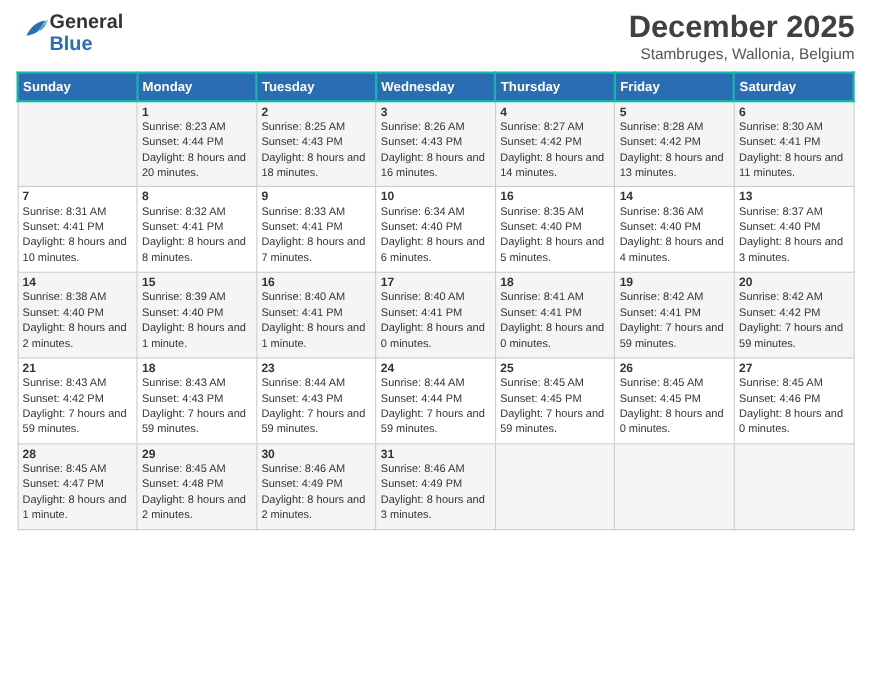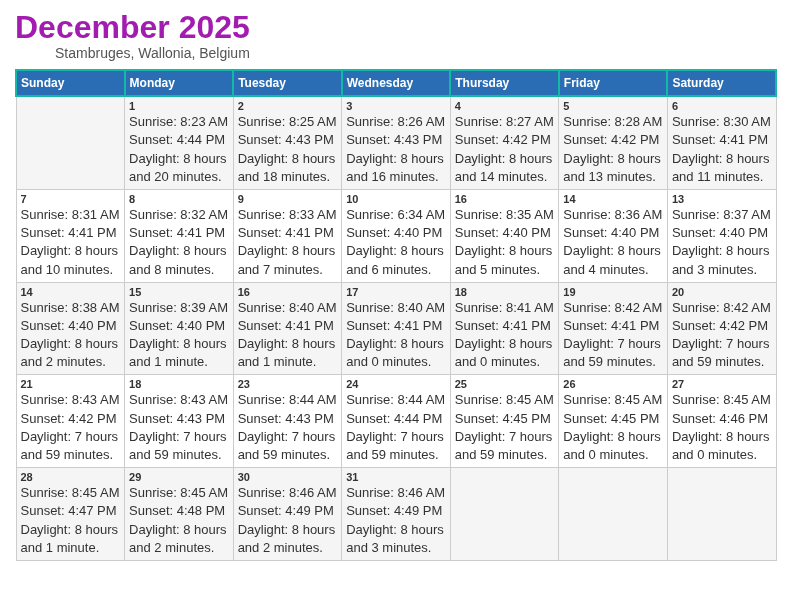--- a/index.html
+++ b/index.html
@@ -34,23 +34,23 @@
     .logo-text .blue { color: #2a6db5; }
     .logo-bird {
       width: 28px;
       height: 28px;
       margin-left: 2px;
     }
     .title-section {
       text-align: right;
     }
     .month-title {
-      font-size: 32px;
-      font-weight: bold;
-      color: #a21caf;
+      font-size: 28px;
+      font-weight: bold;
+      color: #404040;
       line-height: 1.1;
     }
     .location {
       font-size: 14px;
       color: #555;
     }
     table {
       width: 100%;
       border-collapse: collapse;
       table-layout: fixed;
@@ -80,28 +80,42 @@
     }
     .day-num {
       font-size: 11px;
       font-weight: bold;
       color: #333;
       display: block;
       margin-bottom: 1px;
     }
     .day-info {
       line-height: 1.4;
-      font-size: 13px;
+      font-size: 10px;
     }
   </style>
 </head>
 <body>
 
 <div class="container">
   <div class="header">
+    <div class="logo">
+      <div>
+        <svg class="logo-bird" viewBox="0 0 40 40" xmlns="http://www.w3.org/2000/svg">
+          <path d="M10 28 Q18 10 35 8 Q28 18 25 22 Q20 26 10 28Z" fill="#2a6db5"></path>
+          <path d="M25 22 Q30 15 38 6 Q36 14 30 20Z" fill="#5599cc"></path>
+        </svg>
+      </div>
+      <div>
+        <div class="logo-text">
+          <span class="general">General</span><br>
+          <span class="blue">Blue</span>
+        </div>
+      </div>
+    </div>
     <div class="title-section">
       <div class="month-title">December 2025</div>
       <div class="location">Stambruges, Wallonia, Belgium</div>
     </div>
   </div>
 
   <table>
     <thead>
       <tr>
       <th>Sunday</th>

